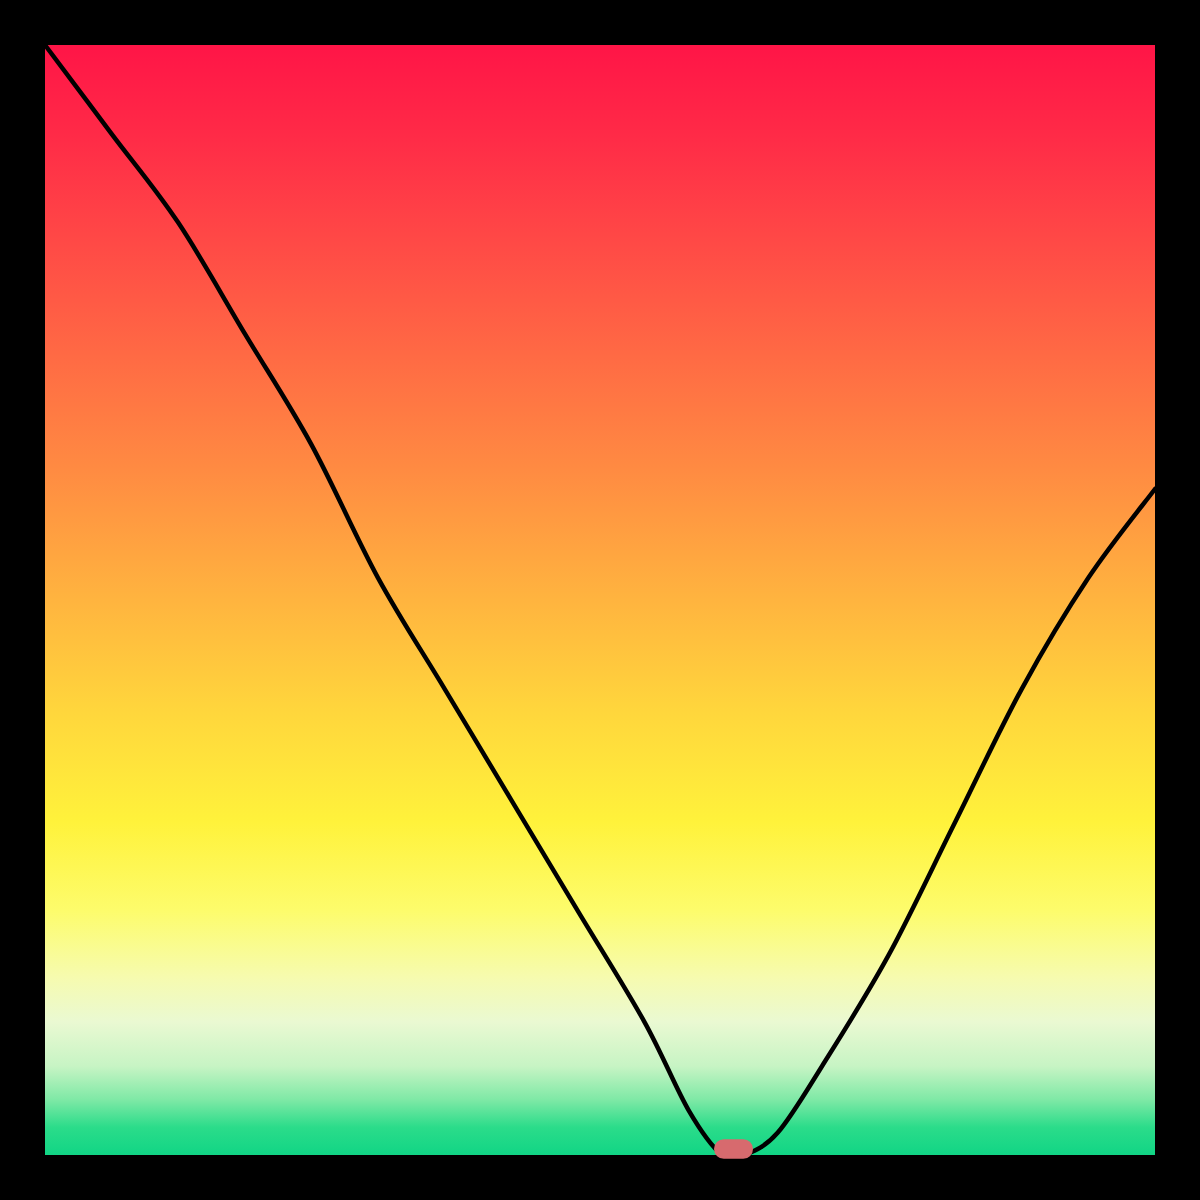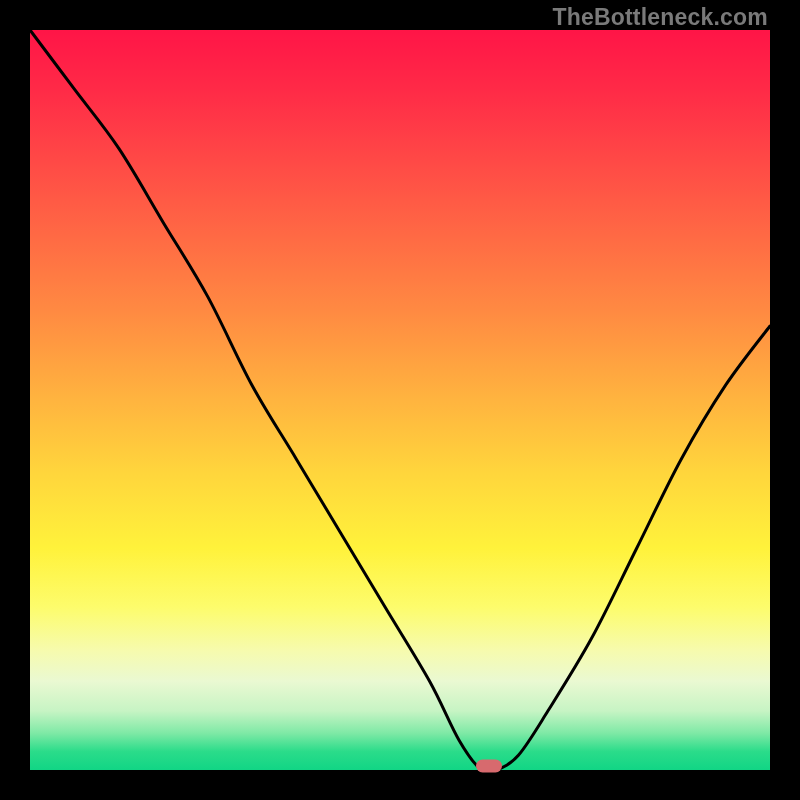--- a/index.html
+++ b/index.html
@@ -69,21 +69,20 @@
     border-radius: 7px;
     background: #d76a6e;
     transform: translate(-50%, -50%);
   }
 </style>
 </head>
 <body>
 
 <div class="frame">
 
-  <div class="watermark">TheBottleneck.com</div>
 
   <div class="plot">
 
     <svg class="curve" viewBox="0 0 740 740" preserveAspectRatio="none">
       <path id="curve-path" fill="none" stroke="#000000" stroke-width="3" stroke-linecap="round" stroke-linejoin="round" d="M 0 0 C 7.3999999999999995 9.866666666666655, 29.6 39.4666666666666, 44.4 59.19999999999993 C 59.199999999999996 78.93333333333327, 74 96.19999999999997, 88.8 118.39999999999998 C 103.6 140.6, 118.39999999999999 167.73333333333332, 133.2 192.39999999999998 C 148 217.06666666666663, 162.79999999999998 239.26666666666665, 177.6 266.4 C 192.4 293.5333333333333, 207.2 328.06666666666666, 222 355.2 C 236.8 382.3333333333333, 251.59999999999997 404.5333333333333, 266.4 429.2 C 281.2 453.8666666666667, 296 478.5333333333333, 310.8 503.2 C 325.6 527.8666666666667, 340.4 552.5333333333334, 355.2 577.2 C 370 601.8666666666667, 387.2666666666667 629, 399.6 651.2 C 411.93333333333334 673.4000000000001, 420.56666666666666 695.6, 429.2 710.4 C 437.8333333333333 725.1999999999999, 445.2333333333333 735.0666666666666, 451.4 740 C 457.56666666666666 744.9333333333334, 460.0333333333333 742.4666666666667, 466.2 740 C 472.3666666666667 737.5333333333333, 479.7666666666667 735.0666666666667, 488.40000000000003 725.2 C 497.03333333333336 715.3333333333334, 505.6666666666667 700.5333333333333, 518 680.8 C 530.3333333333334 661.0666666666666, 547.6 633.9333333333333, 562.4 606.8 C 577.1999999999999 579.6666666666666, 592 547.6, 606.8 518 C 621.5999999999999 488.4, 636.4000000000001 456.3333333333333, 651.2 429.2 C 666 402.06666666666666, 680.8 377.4, 695.5999999999999 355.2 C 710.3999999999999 333, 732.6 305.8666666666667, 740 296"></path>
     </svg>
 
     <div class="marker" id="marker" style="left: 458.8px; top: 736px; background: rgb(215, 106, 110);"></div>
 
   </div>

